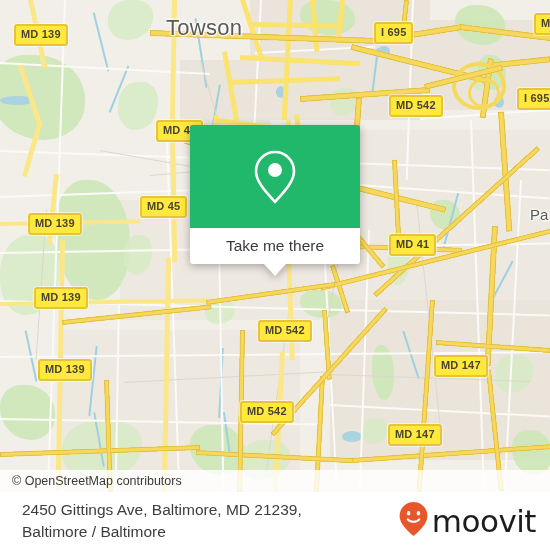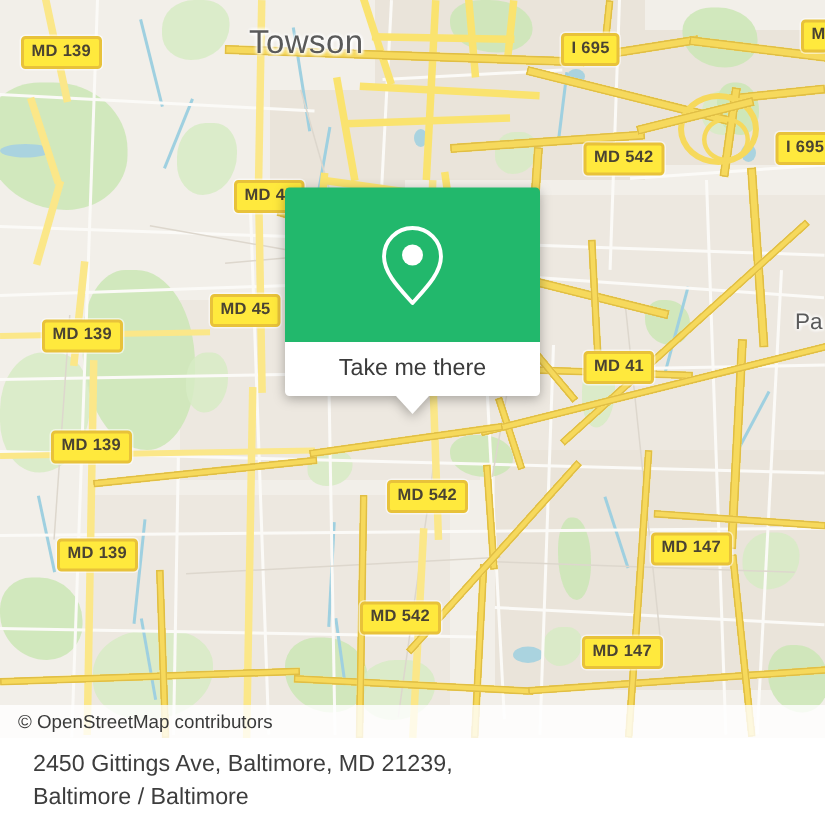--- a/index.html
+++ b/index.html
@@ -328,15 +328,26 @@
       </div>
       <div class="tip"></div>
     </div>
   </div>
 
   <div id="footer">
     <div id="addr">
       <span class="l1">2450 Gittings Ave, Baltimore, MD 21239,</span>
       <span class="l2">Baltimore / Baltimore</span>
     </div>
+    <div id="brand">
+      <span>
+        <svg width="31" height="36" viewBox="0 0 31 36" aria-hidden="true">
+          <path d="M15.5 1 C7.8 1 1.6 7.2 1.6 14.9 C1.6 22.3 9.2 29.6 15.5 35 C21.8 29.6 29.4 22.3 29.4 14.9 C29.4 7.2 23.2 1 15.5 1 Z" fill="#E8572B"></path>
+          <ellipse cx="10.6" cy="12.2" rx="1.7" ry="2.3" fill="#ffffff"></ellipse>
+          <ellipse cx="20.4" cy="12.2" rx="1.7" ry="2.3" fill="#ffffff"></ellipse>
+          <path d="M9.8 18.4 C12.2 21.6 18.8 21.6 21.2 18.4" fill="none" stroke="#ffffff" stroke-width="2.1" stroke-linecap="round"></path>
+        </svg>
+      </span>
+      <span class="word">moovit</span>
+    </div>
   </div>
 
 </div>
 
 </body></html>

